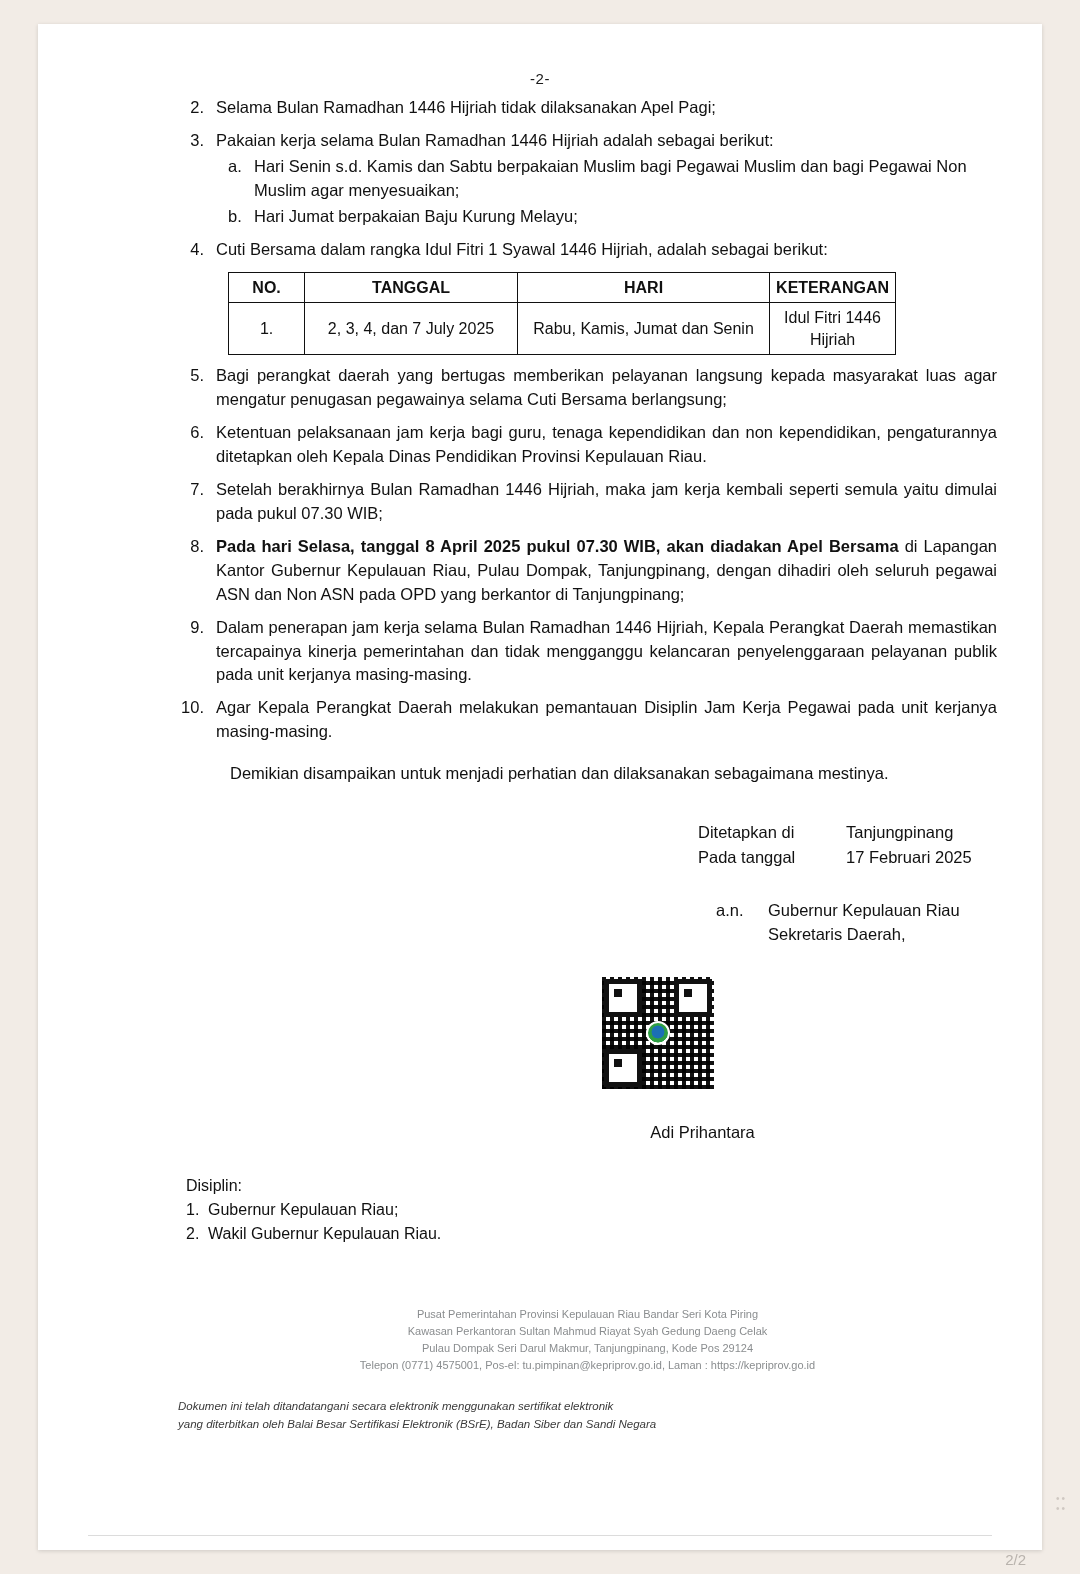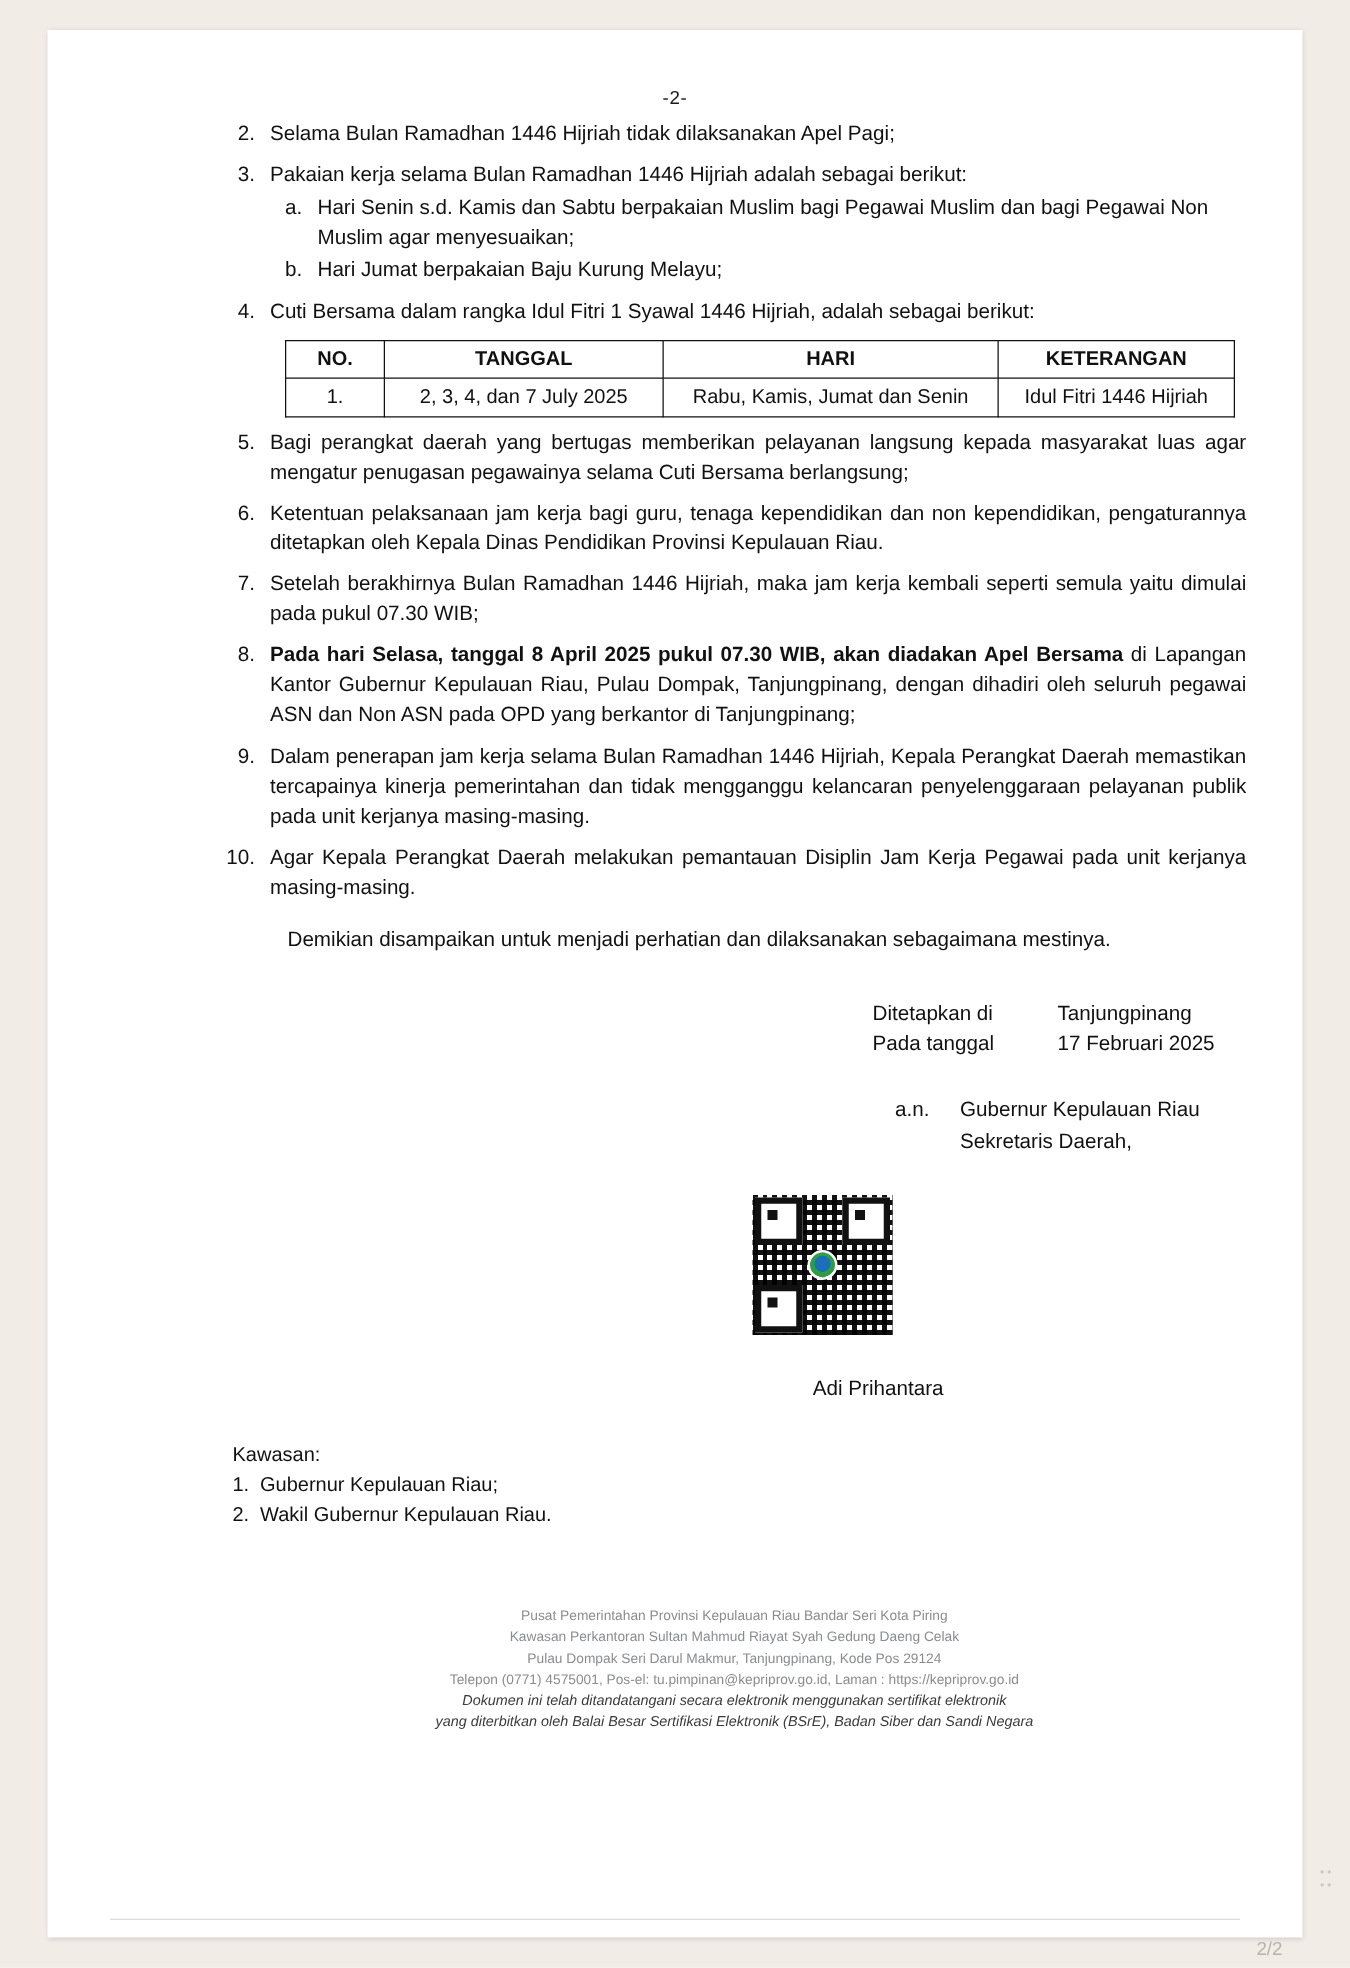--- a/index.html
+++ b/index.html
@@ -80,21 +80,21 @@
     width: 26px;
     flex: 0 0 26px;
   }
   .sub .txt {
     flex: 1 1 auto;
   }
   b.bold { font-weight: bold; }
   table.cuti {
     border-collapse: collapse;
     margin: 10px 0 4px 50px;
-    width: 760px;
+    width: 668px;
     font-size: 16px;
   }
   table.cuti th, table.cuti td {
     border: 1.6px solid #111;
     padding: 4px 6px;
     text-align: center;
     color: #111;
     line-height: 1.35;
   }
   table.cuti th { font-weight: bold; }
@@ -180,21 +180,22 @@
   .tembusan .row { display: flex; }
   .tembusan .row .n { width: 22px; flex: 0 0 22px; }
   .footer {
     margin-top: 60px;
     text-align: center;
     color: #8a8d8f;
     font-size: 11px;
     line-height: 1.55;
   }
   .footer-note {
-    text-align: center;
+    margin-top: 24px;
+    text-align: left;
     color: #3a3a3a;
     font-size: 11.5px;
     font-style: italic;
     line-height: 1.5;
   }
   .bottom-rule {
     position: absolute;
     left: 50px;
     right: 50px;
     bottom: 14px;
@@ -328,21 +329,21 @@
             <div class="finder f1"></div>
             <div class="finder f2"></div>
             <div class="finder f3"></div>
             <div class="logo"></div>
           </div>
         </div>
 
         <div class="signer-name">Adi Prihantara</div>
 
         <div class="tembusan">
-          <div>Kawasan:</div>
+          <div>Disiplin:</div>
           <div class="row">
             <div class="n">1.</div>
             <div>Gubernur Kepulauan Riau;</div>
           </div>
           <div class="row">
             <div class="n">2.</div>
             <div>Wakil Gubernur Kepulauan Riau.</div>
           </div>
         </div>
 

